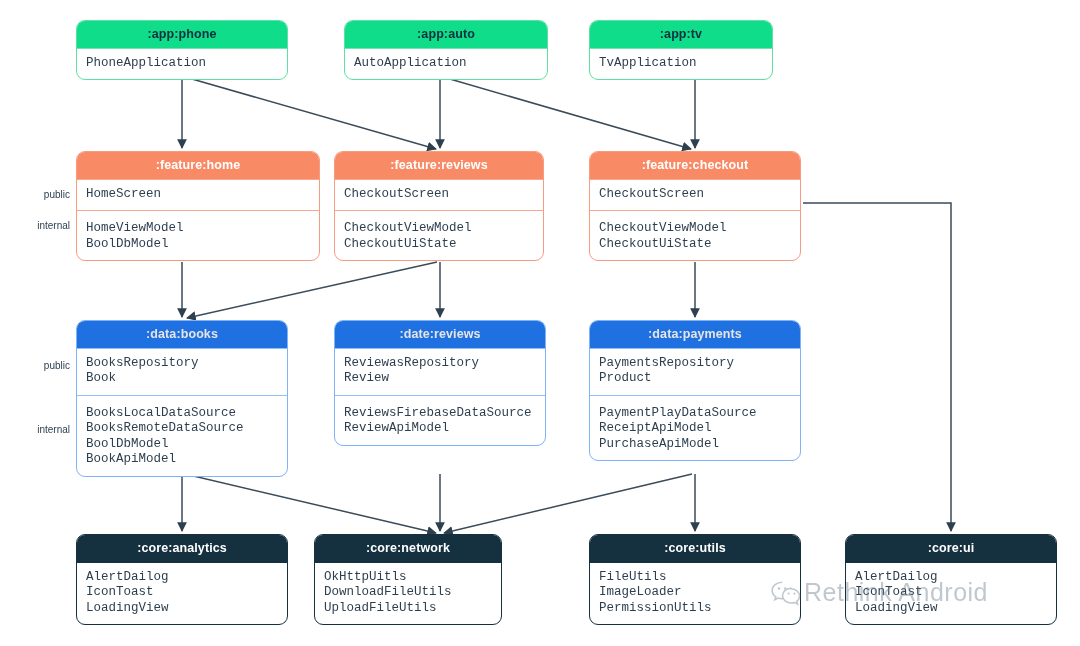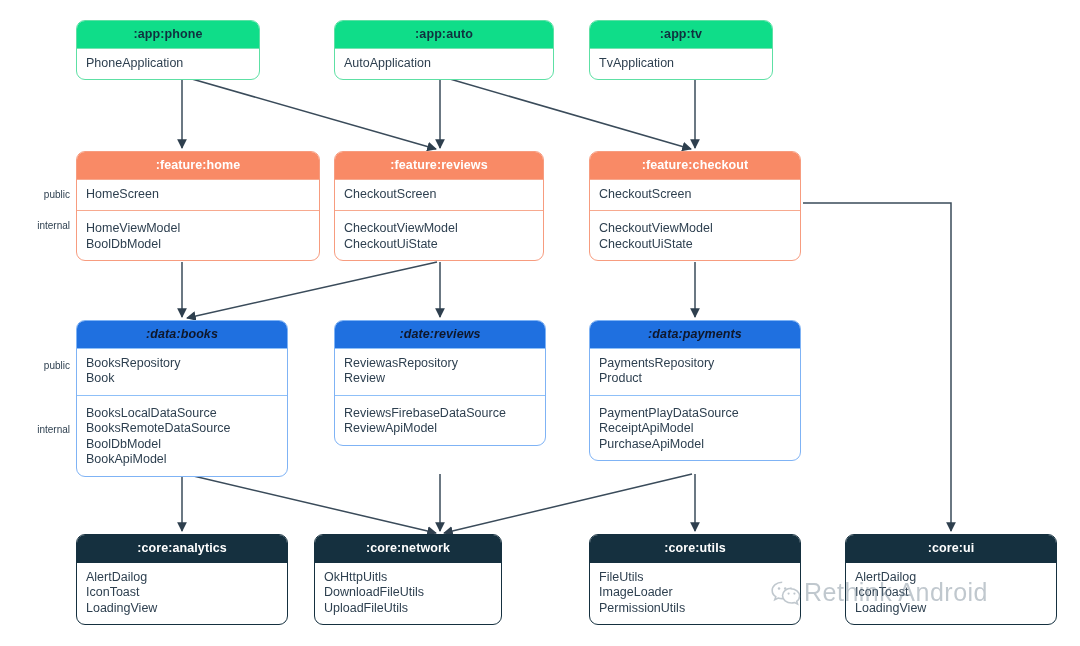--- a/index.html
+++ b/index.html
@@ -53,34 +53,34 @@
     line-height: 15.5px;
     color: #2d3f4f;
   }
   .module .sec.pub {
     border-top: 1.2px solid #cccccc;
   }
   .module .sec.int {
     border-top: 1.2px solid #cccccc;
     padding-top: 10px;
   }
-  .module .sec div { white-space: nowrap; }
+  .module .sec div { white-space: nowrap; font-family: Liberation Mono, monospace; }
 
   
   .module.green { border-color: #5de0a4; }
   .module.green .mod-header { background: #0fdd89; color: #10303f; }
   .module.green .sec.pub { border-top-color: #74e3b1; }
 
   .module.orange { border-color: #f79c7f; }
   .module.orange .mod-header { background: #f98a66; color: #ffffff; }
   .module.orange .sec.pub { border-top-color: #f7a98f; }
   .module.orange .sec.int { border-top-color: #f7a98f; }
 
   .module.blue { border-color: #7fb3f5; }
-  .module.blue .mod-header { background: #1f70e0; color: #0f172a; font-style: italic; }
+  .module.blue .mod-header { background: #1f70e0; color: #e5e5e5; }
   .module.blue .sec.pub { border-top-color: #8fc0f8; }
   .module.blue .sec.int { border-top-color: #8fc0f8; }
 
   .module.dark { border-color: #15303f; }
   .module.dark .mod-header { background: #15303f; color: #ffffff; }
   .module.dark .sec.pub { border-top-color: #15303f; }
 
   .row-label {
     position: absolute;
     font-size: 10px;
@@ -141,28 +141,28 @@
       <path d="M 692 474 L 444 533"></path>
       <path d="M 695 474 L 695 531"></path>
     </g>
   </svg>
 
   <div class="row-label" style="left:8px; top:189px;">public</div>
   <div class="row-label" style="left:8px; top:220px;">internal</div>
   <div class="row-label" style="left:8px; top:360px;">public</div>
   <div class="row-label" style="left:8px; top:424px;">internal</div>
 
-  <div class="module green" style="left:76px; top:20px; width:184px;">
+  <div class="module green" style="left:76px; top:20px; width:212px;">
     <div class="mod-header">:app:phone</div>
     <div class="sec pub">
       <div>PhoneApplication</div>
     </div>
   </div>
 
-  <div class="module green" style="left:334px; top:20px; width:220px;">
+  <div class="module green" style="left:344px; top:20px; width:204px;">
     <div class="mod-header">:app:auto</div>
     <div class="sec pub">
       <div>AutoApplication</div>
     </div>
   </div>
 
   <div class="module green" style="left:589px; top:20px; width:184px;">
     <div class="mod-header">:app:tv</div>
     <div class="sec pub">
       <div>TvApplication</div>

